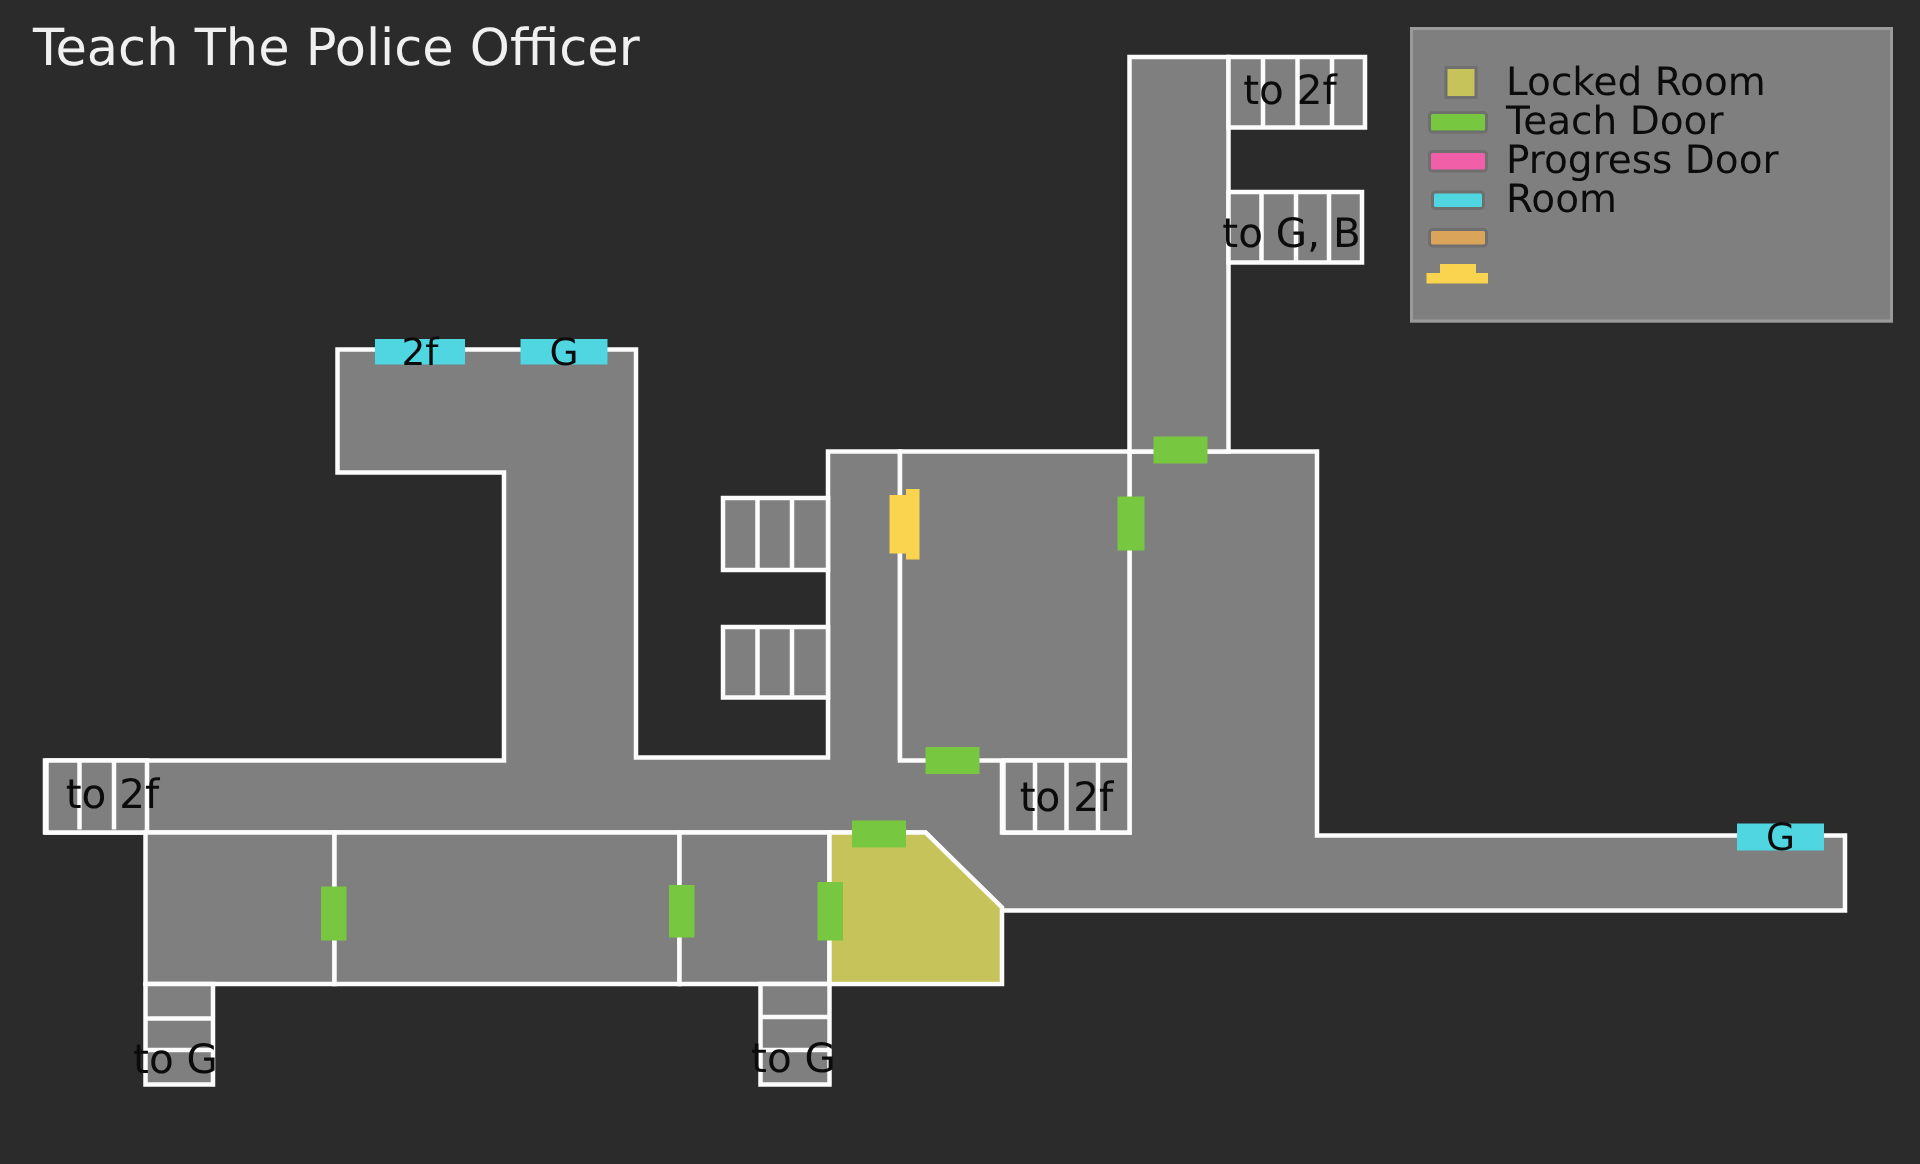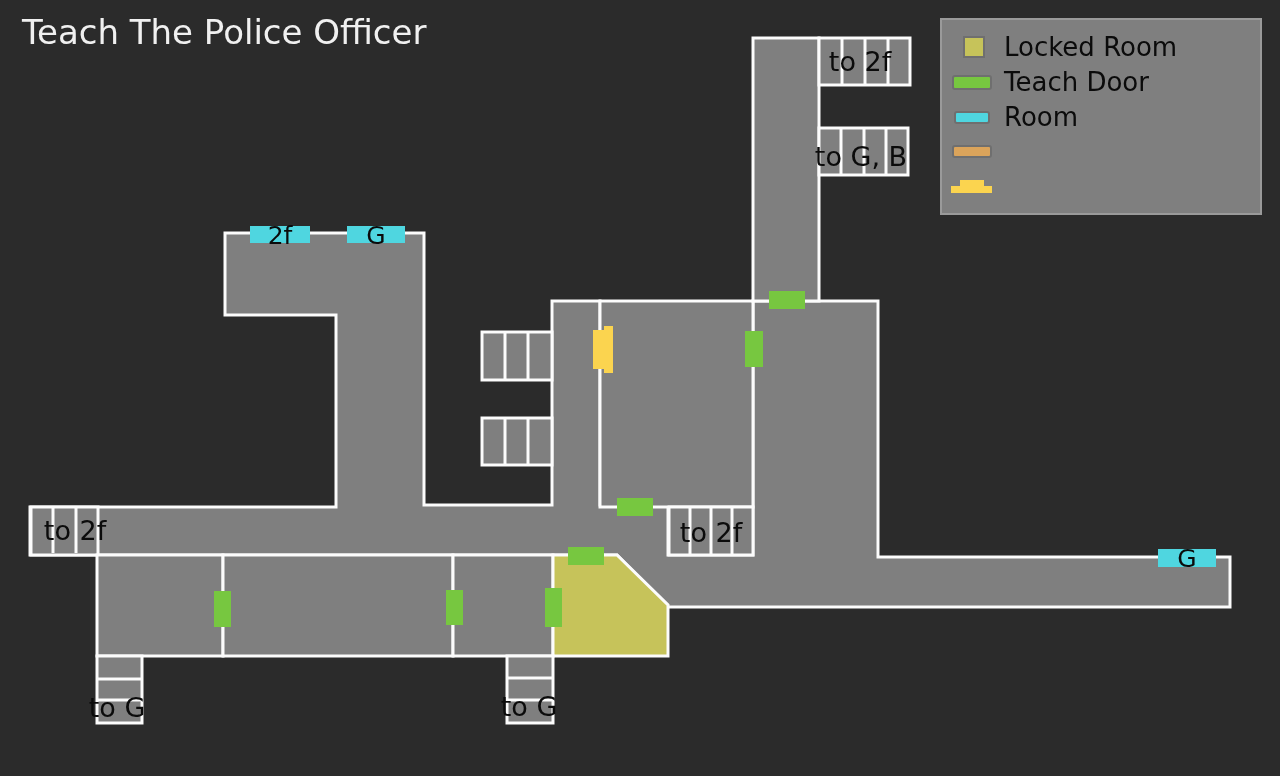--- a/index.html
+++ b/index.html
@@ -17,22 +17,22 @@
   .mlabel{font-family:"DejaVu Sans",sans-serif;font-size:27px;fill:#0b0b0b;text-anchor:middle;}
   .clabel{font-family:"DejaVu Sans",sans-serif;font-size:25px;fill:#0b0b0b;text-anchor:middle;}
   #title{
     position:absolute;left:22px;top:6px;
     color:#f0f0f0;font-size:34px;line-height:52px;
     white-space:pre;
   }
   #legend{
     position:absolute;left:940px;top:18px;width:322px;height:197px;
     background:#7f7f7f;border:2px solid #9a9a9a;box-sizing:border-box;
-    display:flex;flex-direction:column;justify-content:space-between;
-    padding:12px 6px;
+    display:flex;flex-direction:column;
+    padding:22px 6px;
   }
   .legend-row{display:flex;align-items:center;height:30px;}
   .legend-row svg{flex:0 0 auto;margin-right:8px;}
   .legend-label{font-size:26px;color:#0b0b0b;line-height:1;}
   .swb{stroke:#6f6f6f;stroke-width:2;}
 </style>
 </head>
 <body>
 
 <svg id="map-svg" width="1280" height="776" viewBox="0 0 1280 776">
@@ -123,20 +123,26 @@
     <span class="legend-label">Locked Room</span>
   </div>
 
   <div class="legend-row">
     <svg width="48" height="24" viewBox="0 0 48 24">
       <rect class="swb" x="5" y="6" width="38" height="13" rx="2" fill="#77c740"></rect>
     </svg>
     <span class="legend-label">Teach Door</span>
   </div>
 
+  <div class="legend-row">
+    <svg width="48" height="24" viewBox="0 0 48 24">
+      <rect class="swb" x="5" y="6" width="38" height="13" rx="2" fill="#f05fa7"></rect>
+    </svg>
+    <span class="legend-label">Progress Door</span>
+  </div>
 
   <div class="legend-row">
     <svg width="48" height="24" viewBox="0 0 48 24">
       <rect class="swb" x="7" y="7" width="34" height="11" rx="2" fill="#4fd6e0"></rect>
     </svg>
     <span class="legend-label">Room</span>
   </div>
 
   <div class="legend-row">
     <svg width="48" height="24" viewBox="0 0 48 24">

